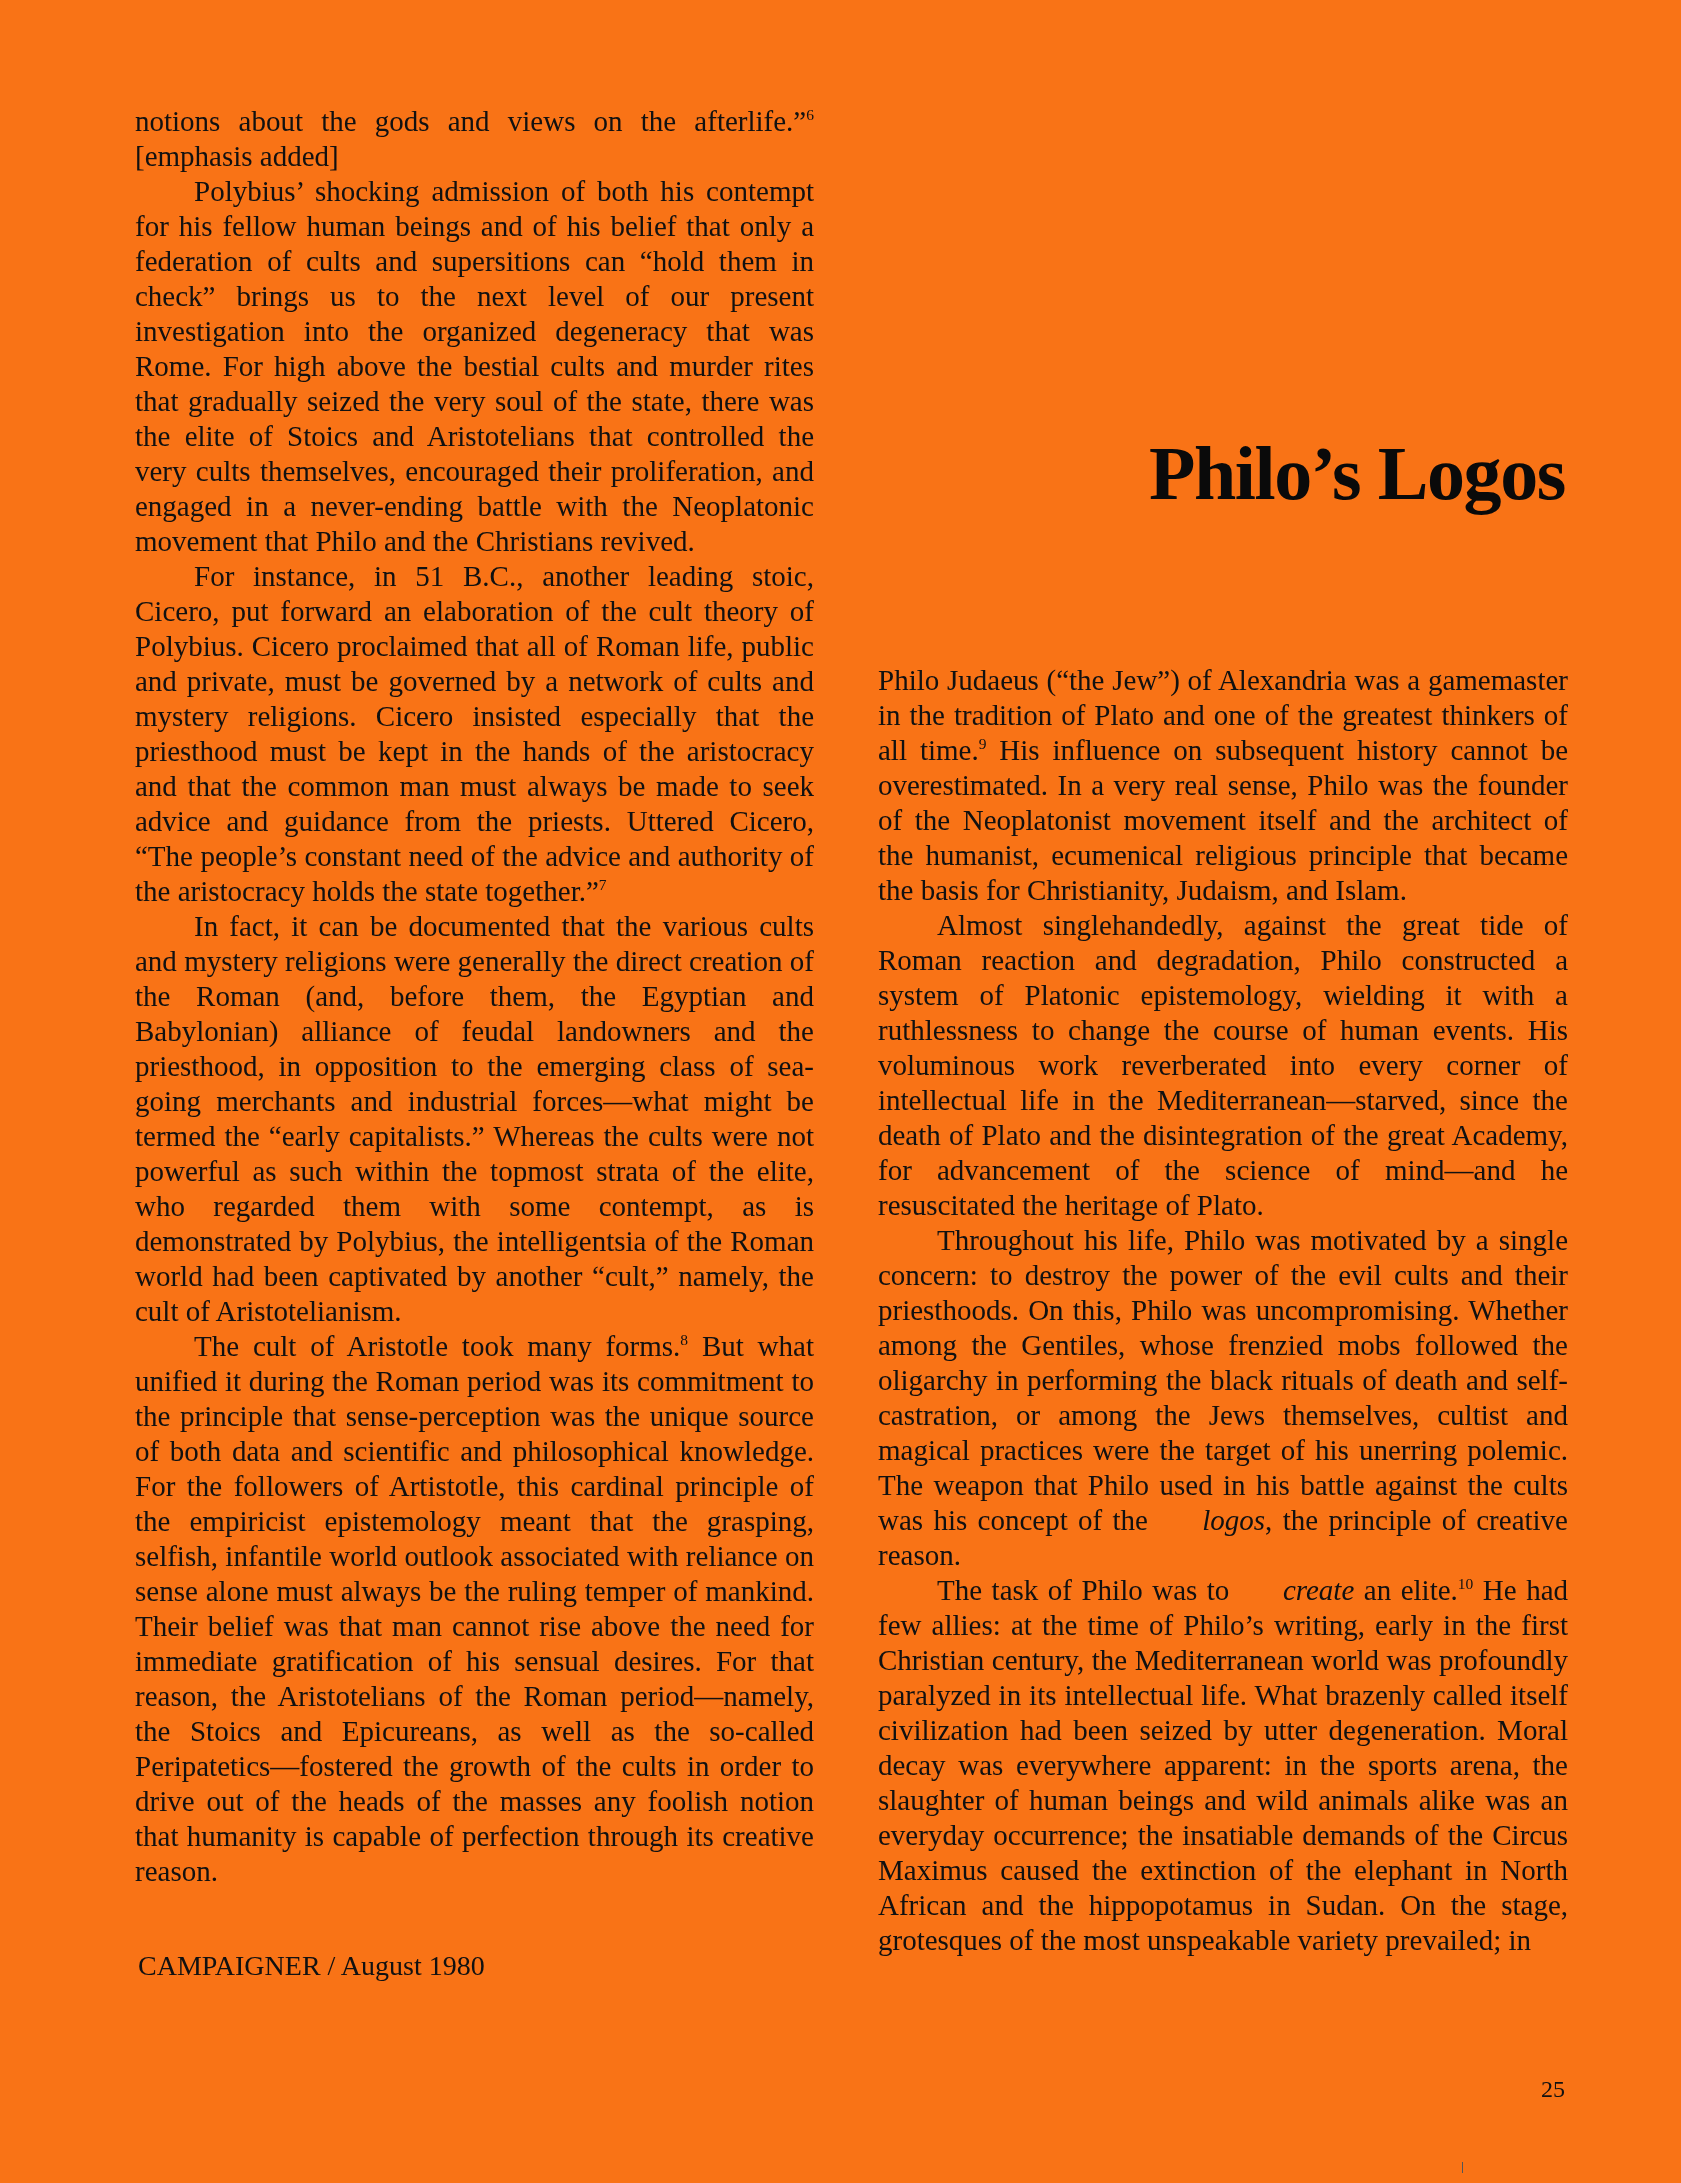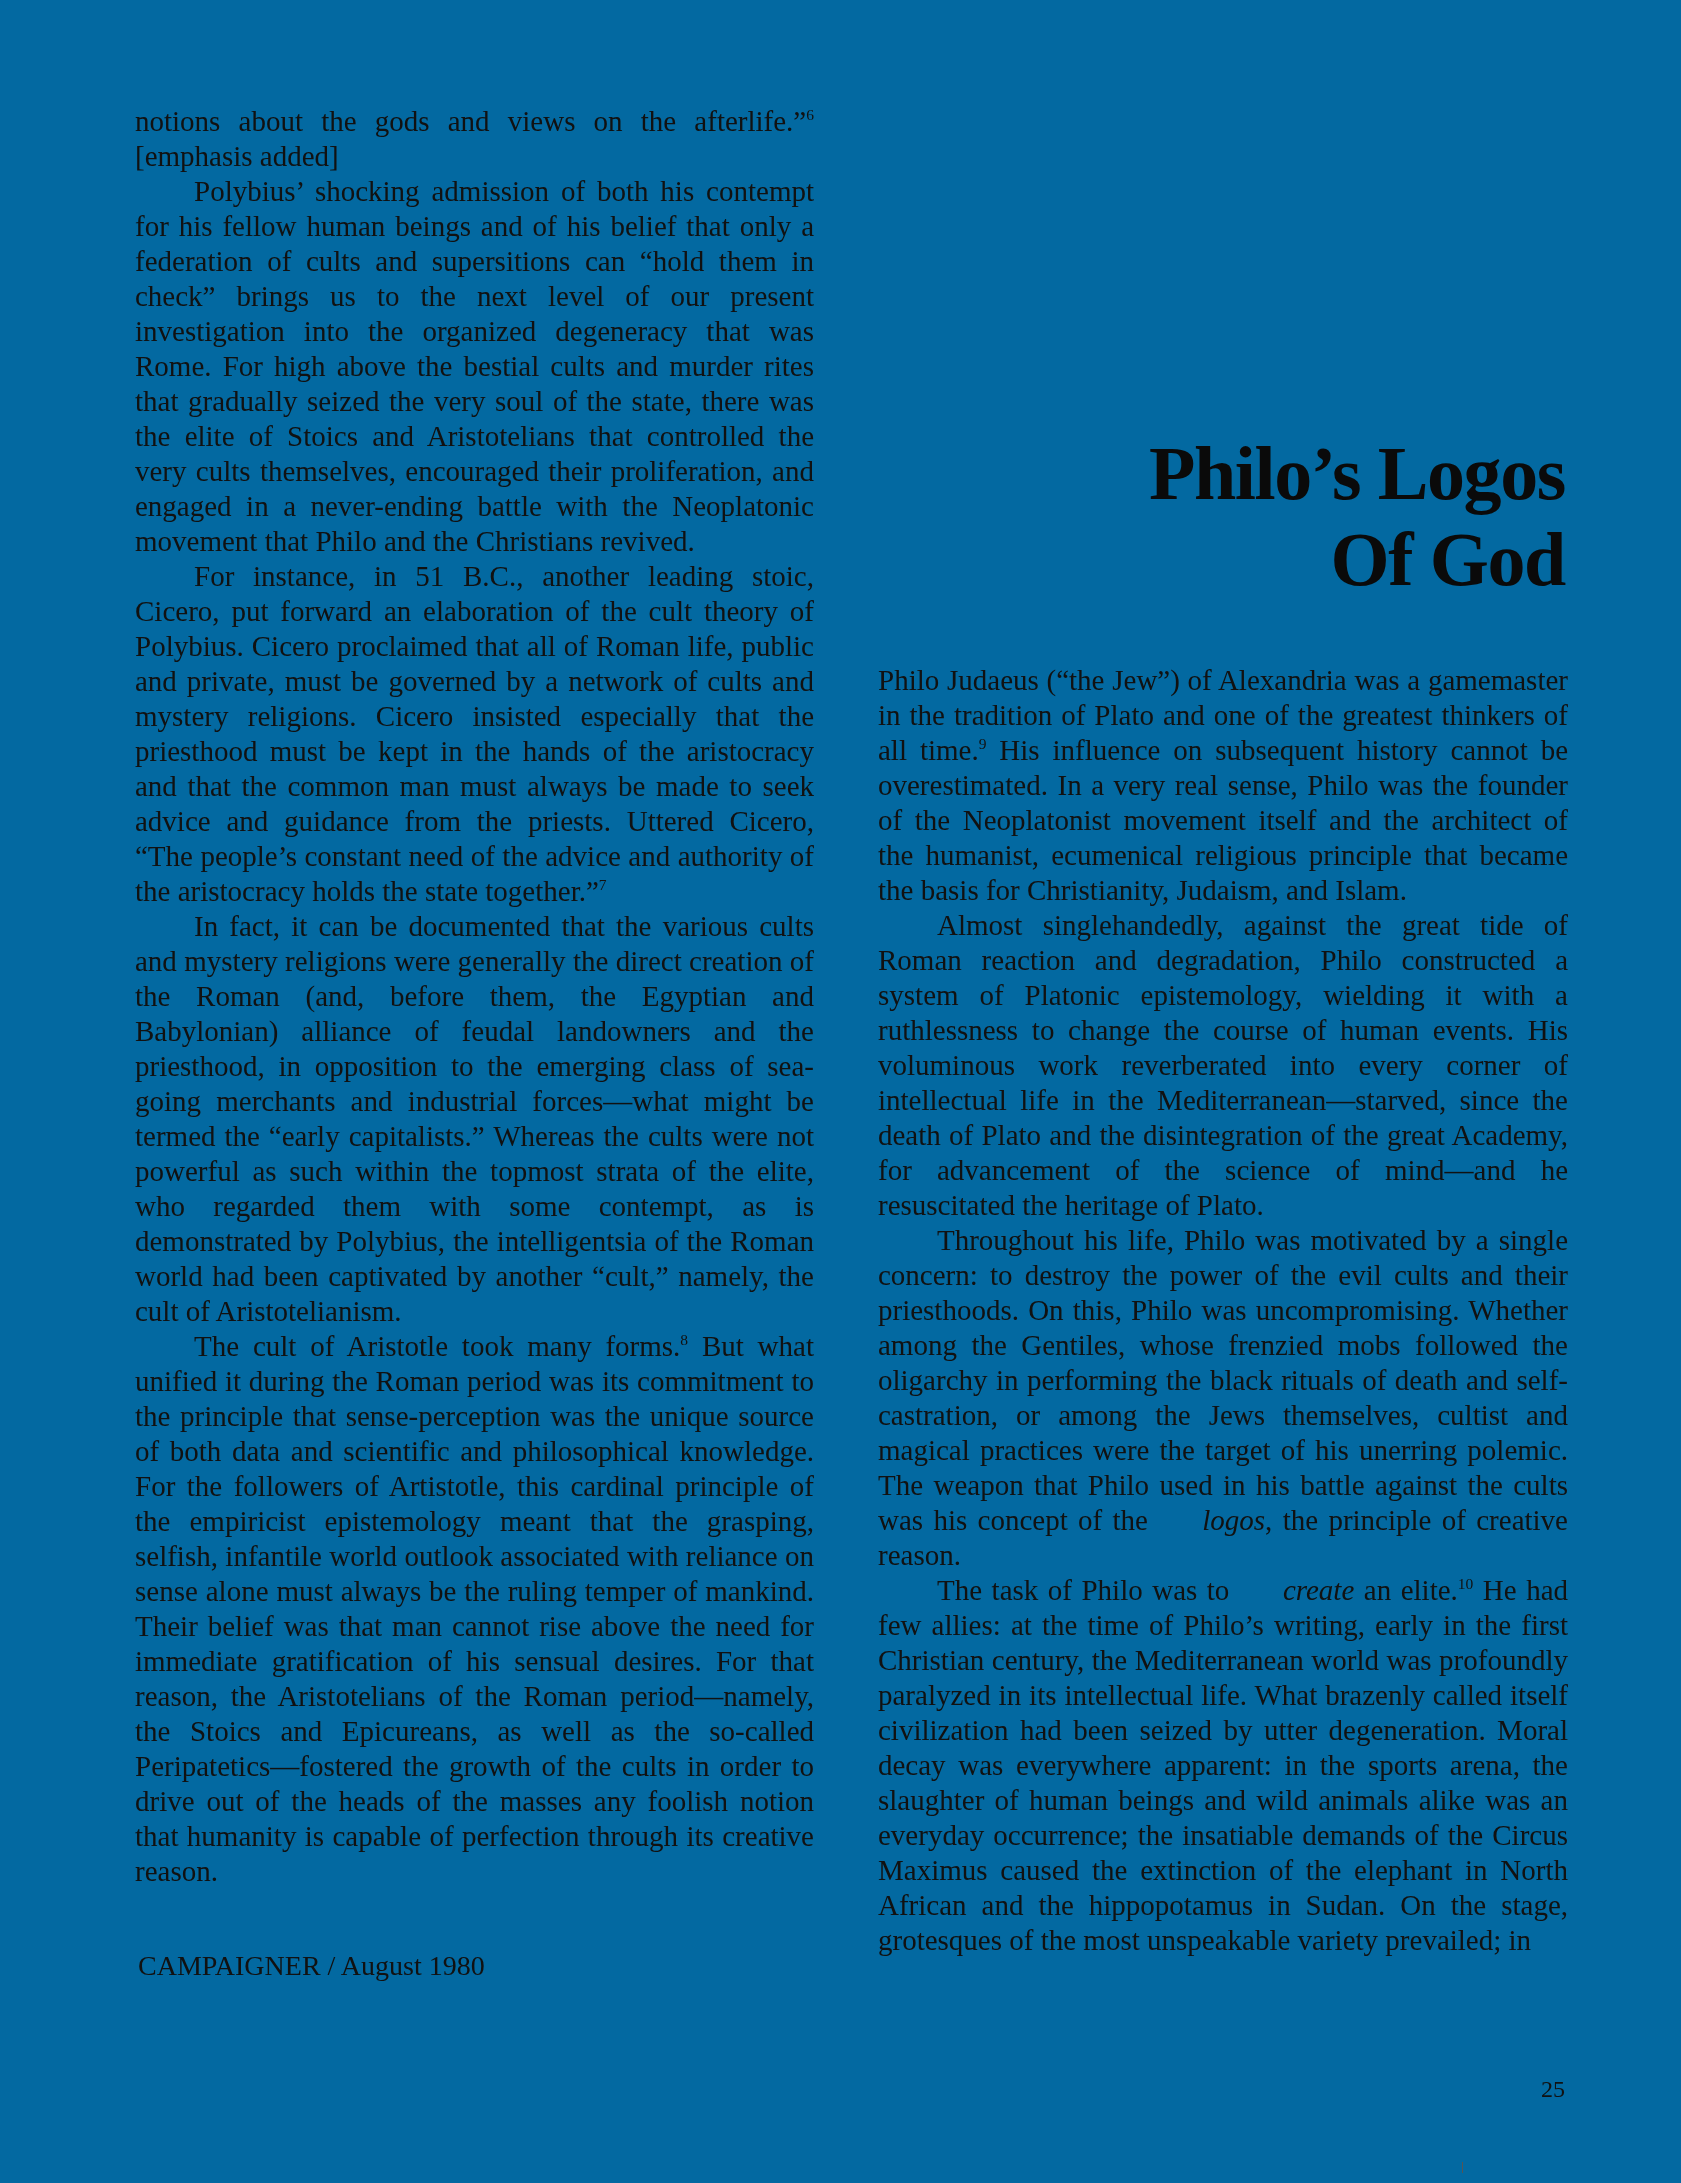--- a/index.html
+++ b/index.html
@@ -1,17 +1,17 @@
 <!DOCTYPE html>
 <html style="font-size:11.2px"><head>
 <meta charset="utf-8">
 <style>
   html, body { margin: 0; padding: 0; background: #ffffff; }
   body { width: 1682px; height: 2183px; position: relative; overflow: hidden; color: #111; }
-  .page { position: absolute; left: 0; top: 0; width: 1682px; height: 2183px; background: #0369a1; }
+  .page { position: absolute; left: 0; top: 0; width: 1682px; height: 2183px; background: #f97316; }
   .col {
     position: absolute;
     font-family: "Liberation Serif", "DejaVu Serif", serif;
     font-size: 29px;
     line-height: 35px;
     text-align: justify;
     hyphens: manual;
   }
   .col-left { left: 135px; top: 104px; width: 679px; }
   .col-right { left: 878px; top: 663px; width: 690px; }
@@ -50,21 +50,20 @@
   <div class="col col-left">
       <p>notions about the gods and views on the afterlife.”<sup>6</sup> [emphasis added]</p>
       <p class="indent">Polybius’ shocking admission of both his contempt for his fellow human beings and of his belief that only a federation of cults and supersitions can “hold them in check” brings us to the next level of our present investigation into the organized degeneracy that was Rome. For high above the bestial cults and murder rites that gradually seized the very soul of the state, there was the elite of Stoics and Aristotelians that controlled the very cults themselves, encouraged their proliferation, and engaged in a never-ending battle with the Neoplatonic movement that Philo and the Christians revived.</p>
       <p class="indent">For instance, in 51 B.C., another leading stoic, Cicero, put forward an elaboration of the cult theory of Polybius. Cicero proclaimed that all of Roman life, public and private, must be governed by a network of cults and mystery religions. Cicero insisted especially that the priesthood must be kept in the hands of the aristocracy and that the common man must always be made to seek advice and guidance from the priests. Uttered Cicero, “The people’s constant need of the advice and authority of the aristocracy holds the state together.”<sup>7</sup></p>
       <p class="indent">In fact, it can be documented that the various cults and mystery religions were generally the direct creation of the Roman (and, before them, the Egyptian and Babylonian) alliance of feudal landowners and the priesthood, in opposition to the emerging class of sea-going merchants and industrial forces—what might be termed the “early capitalists.” Whereas the cults were not powerful as such within the topmost strata of the elite, who regarded them with some contempt, as is demonstrated by Polybius, the intelligentsia of the Roman world had been captivated by another “cult,” namely, the cult of Aristotelianism.</p>
       <p class="indent">The cult of Aristotle took many forms.<sup>8</sup> But what unified it during the Roman period was its commitment to the principle that sense-perception was the unique source of both data and scientific and philosophical knowledge. For the followers of Artistotle, this cardinal principle of the empiricist epistemology meant that the grasping, selfish, infantile world outlook associated with reliance on sense alone must always be the ruling temper of mankind. Their belief was that man cannot rise above the need for immediate gratification of his sensual desires. For that reason, the Aristotelians of the Roman period—namely, the Stoics and Epicureans, as well as the so-called Peripatetics—fostered the growth of the cults in order to drive out of the heads of the masses any foolish notion that humanity is capable of perfection through its creative reason.</p>
     </div>
 
   <h1 class="title">
     <span>Philo’s Logos</span>
-    <span>Of God</span>
   </h1>
 
   <div class="col col-right">
       <p>Philo Judaeus (“the Jew”) of Alexandria was a gamemaster in the tradition of Plato and one of the greatest thinkers of all time.<sup>9</sup> His influence on subsequent history cannot be overestimated. In a very real sense, Philo was the founder of the Neoplatonist movement itself and the architect of the humanist, ecumenical religious principle that became the basis for Christianity, Judaism, and Islam.</p>
       <p class="indent">Almost singlehandedly, against the great tide of Roman reaction and degradation, Philo constructed a system of Platonic epistemology, wielding it with a ruthlessness to change the course of human events. His voluminous work reverberated into every corner of intellectual life in the Mediterranean—starved, since the death of Plato and the disintegration of the great Academy, for advancement of the science of mind—and he resuscitated the heritage of Plato.</p>
       <p class="indent">Throughout his life, Philo was motivated by a single concern: to destroy the power of the evil cults and their priesthoods. On this, Philo was uncompromising. Whether among the Gentiles, whose frenzied mobs followed the oligarchy in performing the black rituals of death and self-castration, or among the Jews themselves, cultist and magical practices were the target of his unerring polemic. The weapon that Philo used in his battle against the cults was his concept of the <em>logos</em>, the principle of creative reason.</p>
       <p class="indent">The task of Philo was to <em>create</em> an elite.<sup>10</sup> He had few allies: at the time of Philo’s writing, early in the first Christian century, the Mediterranean world was profoundly paralyzed in its intellectual life. What brazenly called itself civilization had been seized by utter degeneration. Moral decay was everywhere apparent: in the sports arena, the slaughter of human beings and wild animals alike was an everyday occurrence; the insatiable demands of the Circus Maximus caused the extinction of the elephant in North African and the hippopotamus in Sudan. On the stage, grotesques of the most unspeakable variety prevailed; in</p>
     </div>
 
   <div class="footer-left">CAMPAIGNER / August 1980</div>

